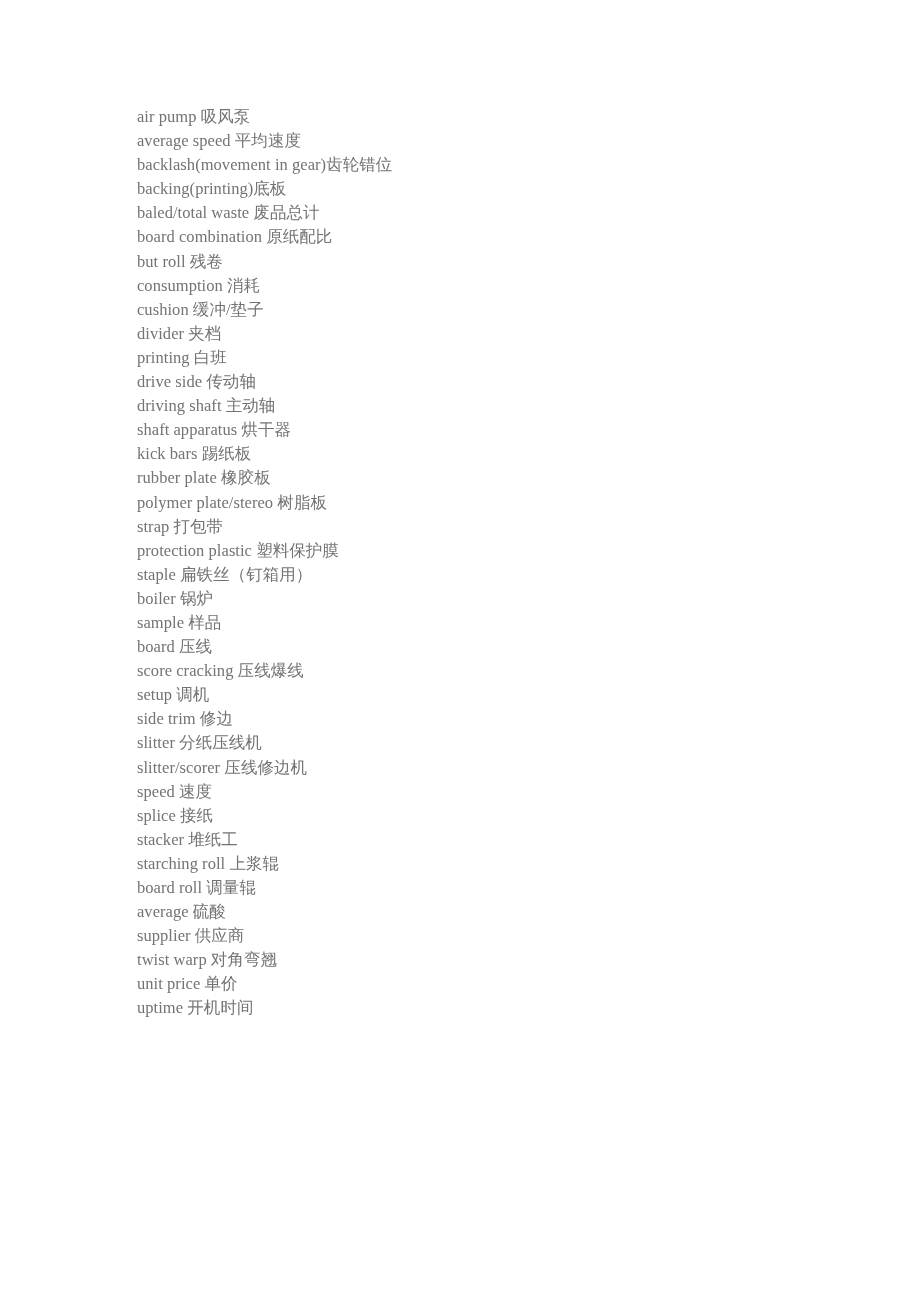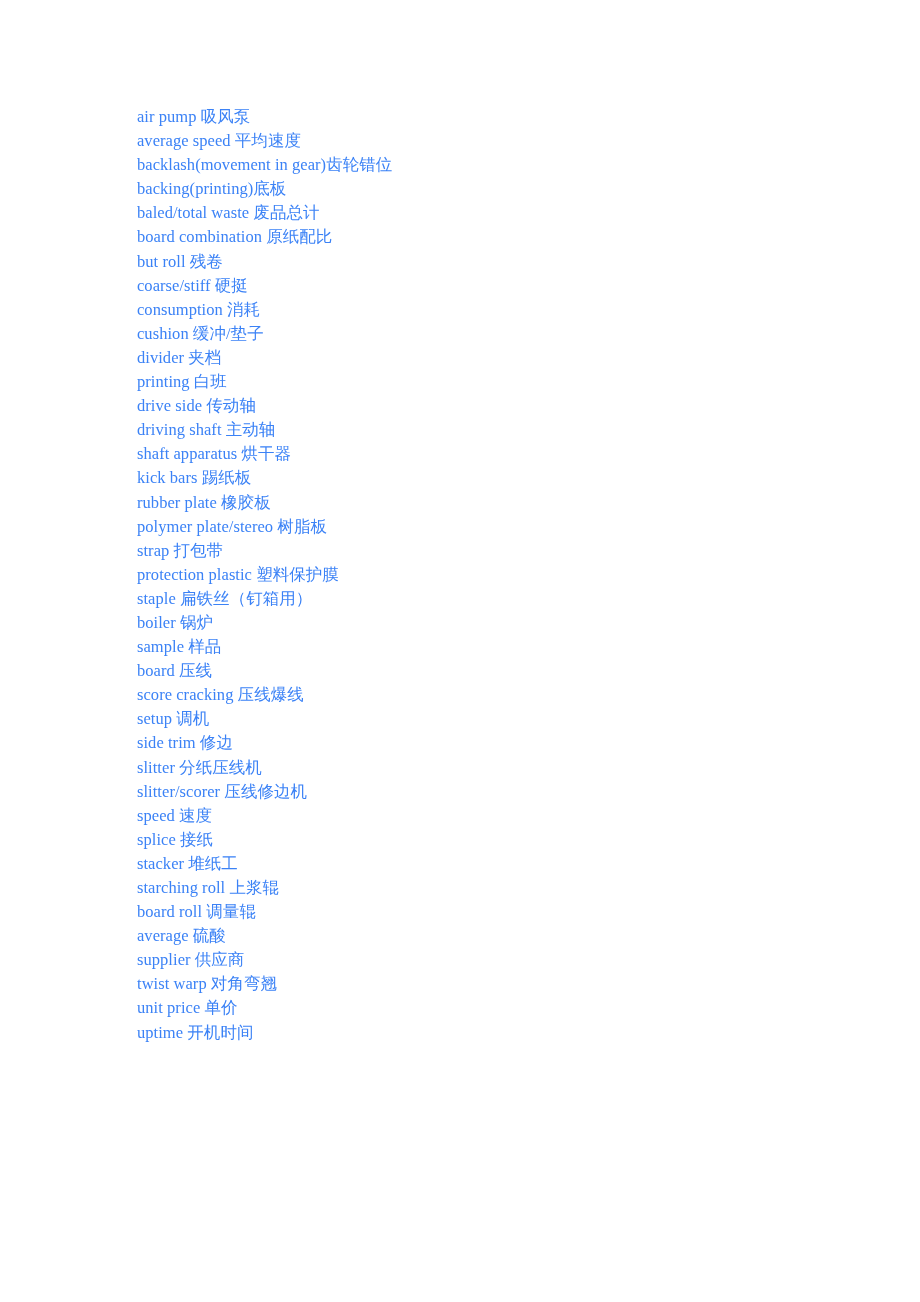--- a/index.html
+++ b/index.html
@@ -31,37 +31,36 @@
   .glossary-list {
     list-style: none;
     margin: 0;
     padding: 0;
   }
   .glossary-entry {
     font-size: 16.5px;
     line-height: 24.1px;
     white-space: pre;
     letter-spacing: 0.05px;
-    color: #3b82f6;
+    color: #737373;
   }
 </style>
 </head>
 <body>
 
 <div class="page">
   <div class="content">
     <ul class="glossary-list">
         <li class="glossary-entry">air pump 吸风泵</li>
         <li class="glossary-entry">average speed 平均速度</li>
         <li class="glossary-entry">backlash(movement in gear)齿轮错位</li>
         <li class="glossary-entry">backing(printing)底板</li>
         <li class="glossary-entry">baled/total waste 废品总计</li>
         <li class="glossary-entry">board combination 原纸配比</li>
         <li class="glossary-entry">but roll 残卷</li>
-        <li class="glossary-entry">coarse/stiff 硬挺</li>
         <li class="glossary-entry">consumption 消耗</li>
         <li class="glossary-entry">cushion 缓冲/垫子</li>
         <li class="glossary-entry">divider 夹档</li>
         <li class="glossary-entry">printing 白班</li>
         <li class="glossary-entry">drive side 传动轴</li>
         <li class="glossary-entry">driving shaft 主动轴</li>
         <li class="glossary-entry">shaft apparatus 烘干器</li>
         <li class="glossary-entry">kick bars 踢纸板</li>
         <li class="glossary-entry">rubber plate 橡胶板</li>
         <li class="glossary-entry">polymer plate/stereo 树脂板</li>

